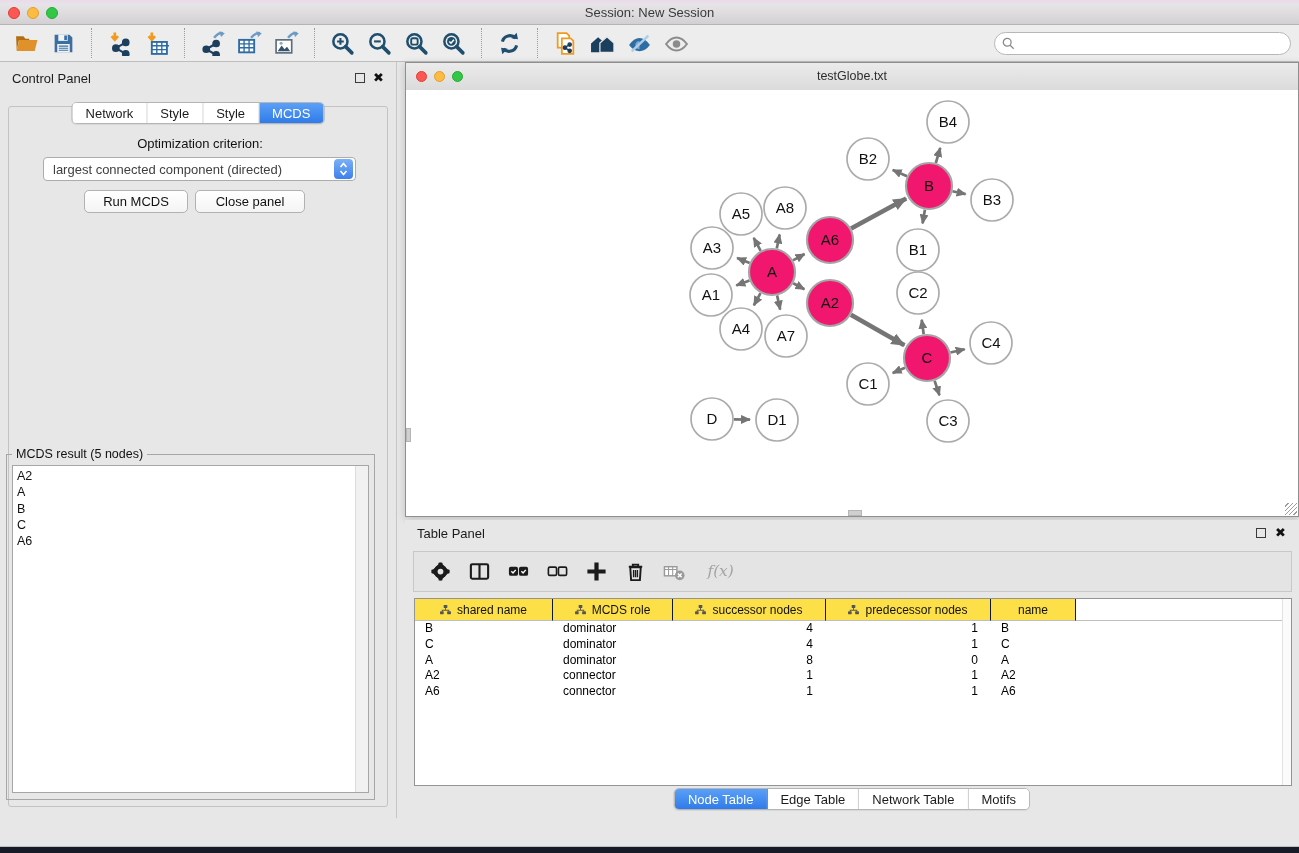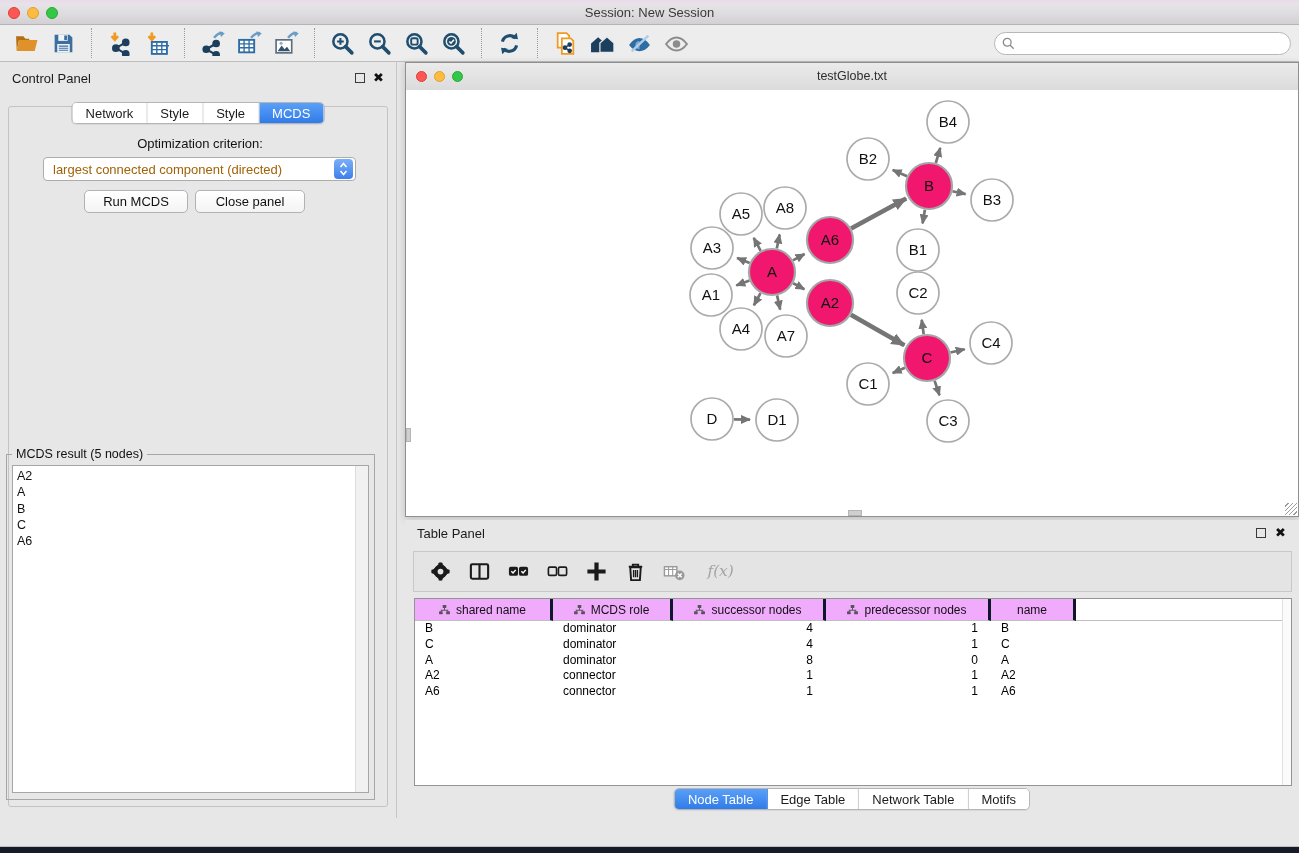--- a/index.html
+++ b/index.html
@@ -51,21 +51,21 @@
     border-right:1px solid #C9C9C9; background:#FFF; white-space:nowrap; cursor:default; }
   .seg-item:last-child { border-right:none; }
   .seg-item.sel { background:linear-gradient(180deg,#5BA0F7,#2F7BE9); color:#FFF;
     border-right-color:#2F7BE9; }
   .cp-tabs { position:absolute; top:40px; left:50%; transform:translateX(-50%); }
 
   .opt-label { position:absolute; top:74px; left:4px; right:0; text-align:center;
     font-size:13px; color:#111; }
   .dropdown { position:absolute; left:43px; top:95px; width:313px; height:24px; background:#FFF;
     border:1px solid #ACACAC; border-radius:4px; display:flex; align-items:center; }
-  .dropdown .dd-text { flex:1; font-size:13px; color:#a16207; padding-left:9px; white-space:nowrap; overflow:hidden; }
+  .dropdown .dd-text { flex:1; font-size:13px; color:#404040; padding-left:9px; white-space:nowrap; overflow:hidden; }
   .dd-stepper { width:19px; height:20px; margin-right:2px; border-radius:4px;
     background:linear-gradient(180deg,#7CB0F6,#3B80EC); display:flex; flex-direction:column;
     align-items:center; justify-content:center; }
   .dd-stepper svg { width:9px; height:16px; }
   .btn-row { position:absolute; top:128px; left:0; width:100%; }
   .pushbtn { position:absolute; height:23px; background:linear-gradient(180deg,#FFFFFF,#F4F4F4);
     border:1px solid #B2B2B2; border-radius:5px; font-size:13px; color:#111; text-align:center;
     line-height:21px; cursor:default; }
   .btn-run { left:84px; width:104px; }
   .btn-closep { left:195px; width:110px; }
@@ -110,21 +110,21 @@
     justify-content:center; background:transparent; border:none; }
   .tp-btn svg { width:23px; height:23px; }
   .tp-btn.fx { width:34px; }
   .tp-btn.fx svg { width:34px; }
 
   .tbl-wrap { position:absolute; left:9px; right:7px; top:78px; height:188px; background:#FFF;
     border:1px solid #949494; }
   .tbl-scroll { position:absolute; right:0; top:0; bottom:0; width:9px; background:#FBFBFB;
     border-left:1px solid #E2E2E2; }
   .tbl-hrow { display:flex; height:22px; }
-  .tbl-th { background:#f0abfc; border-right:3px solid #0f172a; border-bottom:1px solid #BFBFBF;
+  .tbl-th { background:#fde047; border-right:1px solid #0f172a; border-bottom:1px solid #BFBFBF;
     display:flex; align-items:center; justify-content:center; font-size:12px; color:#111; gap:6px; }
   .tbl-th.filler { background:transparent; border-right:none; }
   .tbl-row { display:flex; height:15.8px; }
   .tbl-td { font-size:12px; color:#000; line-height:15.8px; white-space:nowrap; overflow:hidden; }
   .tbl-td.al { padding-left:10px; text-align:left; }
   .tbl-td.ar { padding-right:13px; text-align:right; }
 
   .table-tabs { position:absolute; top:268px; left:50%; transform:translateX(-50%); }
 
   

